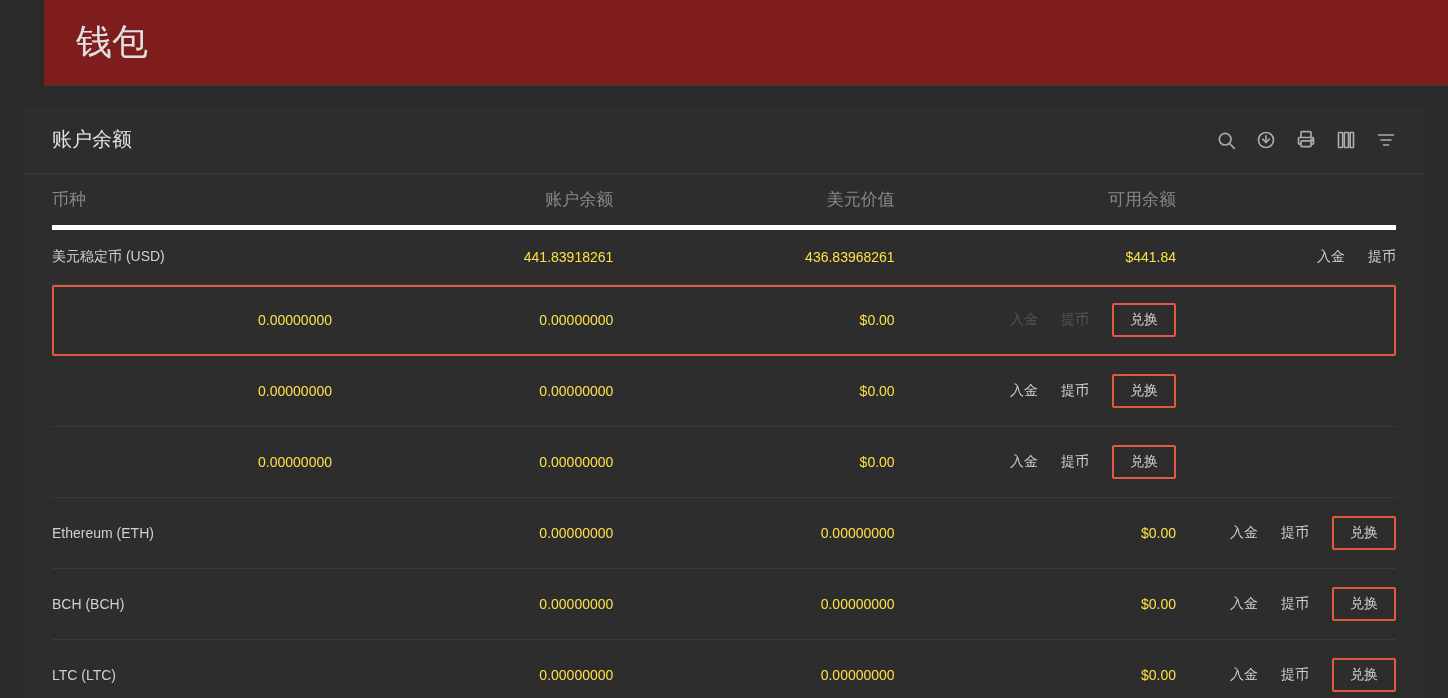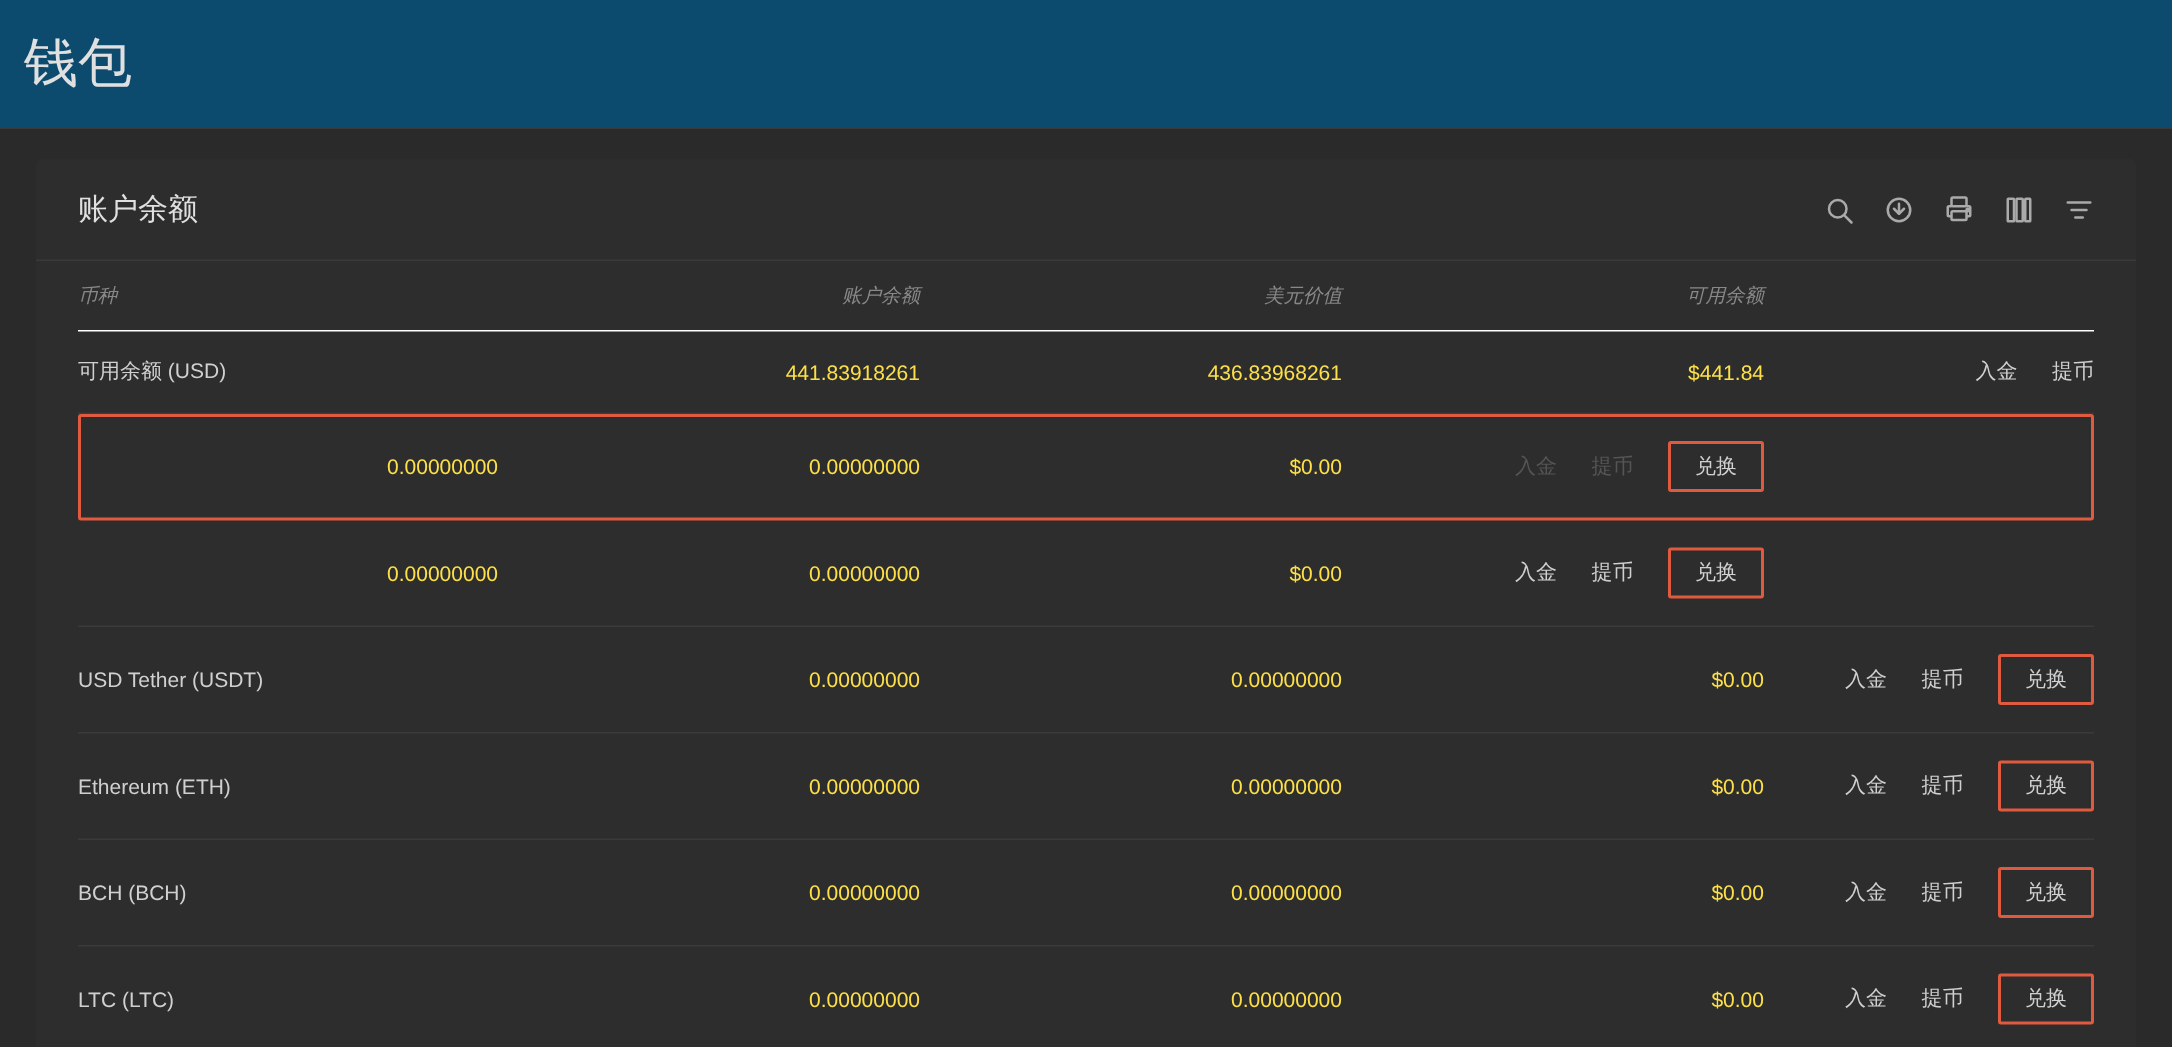--- a/index.html
+++ b/index.html
@@ -10,23 +10,24 @@
 
     body {
       background-color: #2a2a2a;
       color: #e0e0e0;
       font-family: -apple-system, BlinkMacSystemFont, "PingFang SC", "Microsoft YaHei", sans-serif;
       width: 1448px;
       min-height: 698px;
     }
 
     .page-header {
-      background-color: #0c4a6e;
-      padding: 18px 16px;
+      background-color: #7f1d1d;
+      padding: 18px 32px;
       border-bottom: 1px solid #3a3a3a;
+      margin-left: 44px;
     }
 
     .page-title {
       font-size: 36px;
       font-weight: 500;
       color: #e0e0e0;
     }
 
     .main-content {
       background-color: #2d2d2d;
@@ -65,24 +66,23 @@
     }
 
     .table-container {
       padding: 0 28px;
     }
 
     .col-headers {
       display: grid;
       grid-template-columns: 280px 1fr 1fr 1fr 220px;
       padding: 14px 0;
-      border-bottom: 1px solid #ffffff;
+      border-bottom: 5px solid #ffffff;
       color: #888888;
-      font-size: 13px;
-      font-style: italic;
+      font-size: 17px;
     }
 
     .col-header-cell {
       text-align: left;
     }
 
     .col-header-cell.right {
       text-align: right;
     }
 
@@ -230,21 +230,21 @@
     <div class="col-headers">
       <div class="col-header-cell">币种</div>
       <div class="col-header-cell right">账户余额</div>
       <div class="col-header-cell right">美元价值</div>
       <div class="col-header-cell right">可用余额</div>
       <div class="col-header-cell"></div>
     </div>
 
     <div id="table-body">
         <div class="table-row">
-          <div class="cell cell-currency">可用余额 (USD)</div>
+          <div class="cell cell-currency">美元稳定币 (USD)</div>
           <div class="cell right">441.83918261</div>
           <div class="cell right">436.83968261</div>
           <div class="cell right">$441.84</div>
           <div class="cell-actions">
             <button class="action-btn">入金</button>
             <button class="action-btn">提币</button>
           </div>
         </div>
         <div class="table-row highlighted">
           <div class="cell right">0.00000000</div>
@@ -260,21 +260,20 @@
           <div class="cell right">0.00000000</div>
           <div class="cell right">0.00000000</div>
           <div class="cell right">$0.00</div>
           <div class="cell-actions">
             <button class="action-btn">入金</button>
             <button class="action-btn">提币</button>
             <button class="action-btn convert">兑换</button>
           </div>
         </div>
         <div class="table-row">
-          <div class="cell cell-currency">USD Tether (USDT)</div>
           <div class="cell right">0.00000000</div>
           <div class="cell right">0.00000000</div>
           <div class="cell right">$0.00</div>
           <div class="cell-actions">
             <button class="action-btn">入金</button>
             <button class="action-btn">提币</button>
             <button class="action-btn convert">兑换</button>
           </div>
         </div>
         <div class="table-row">

